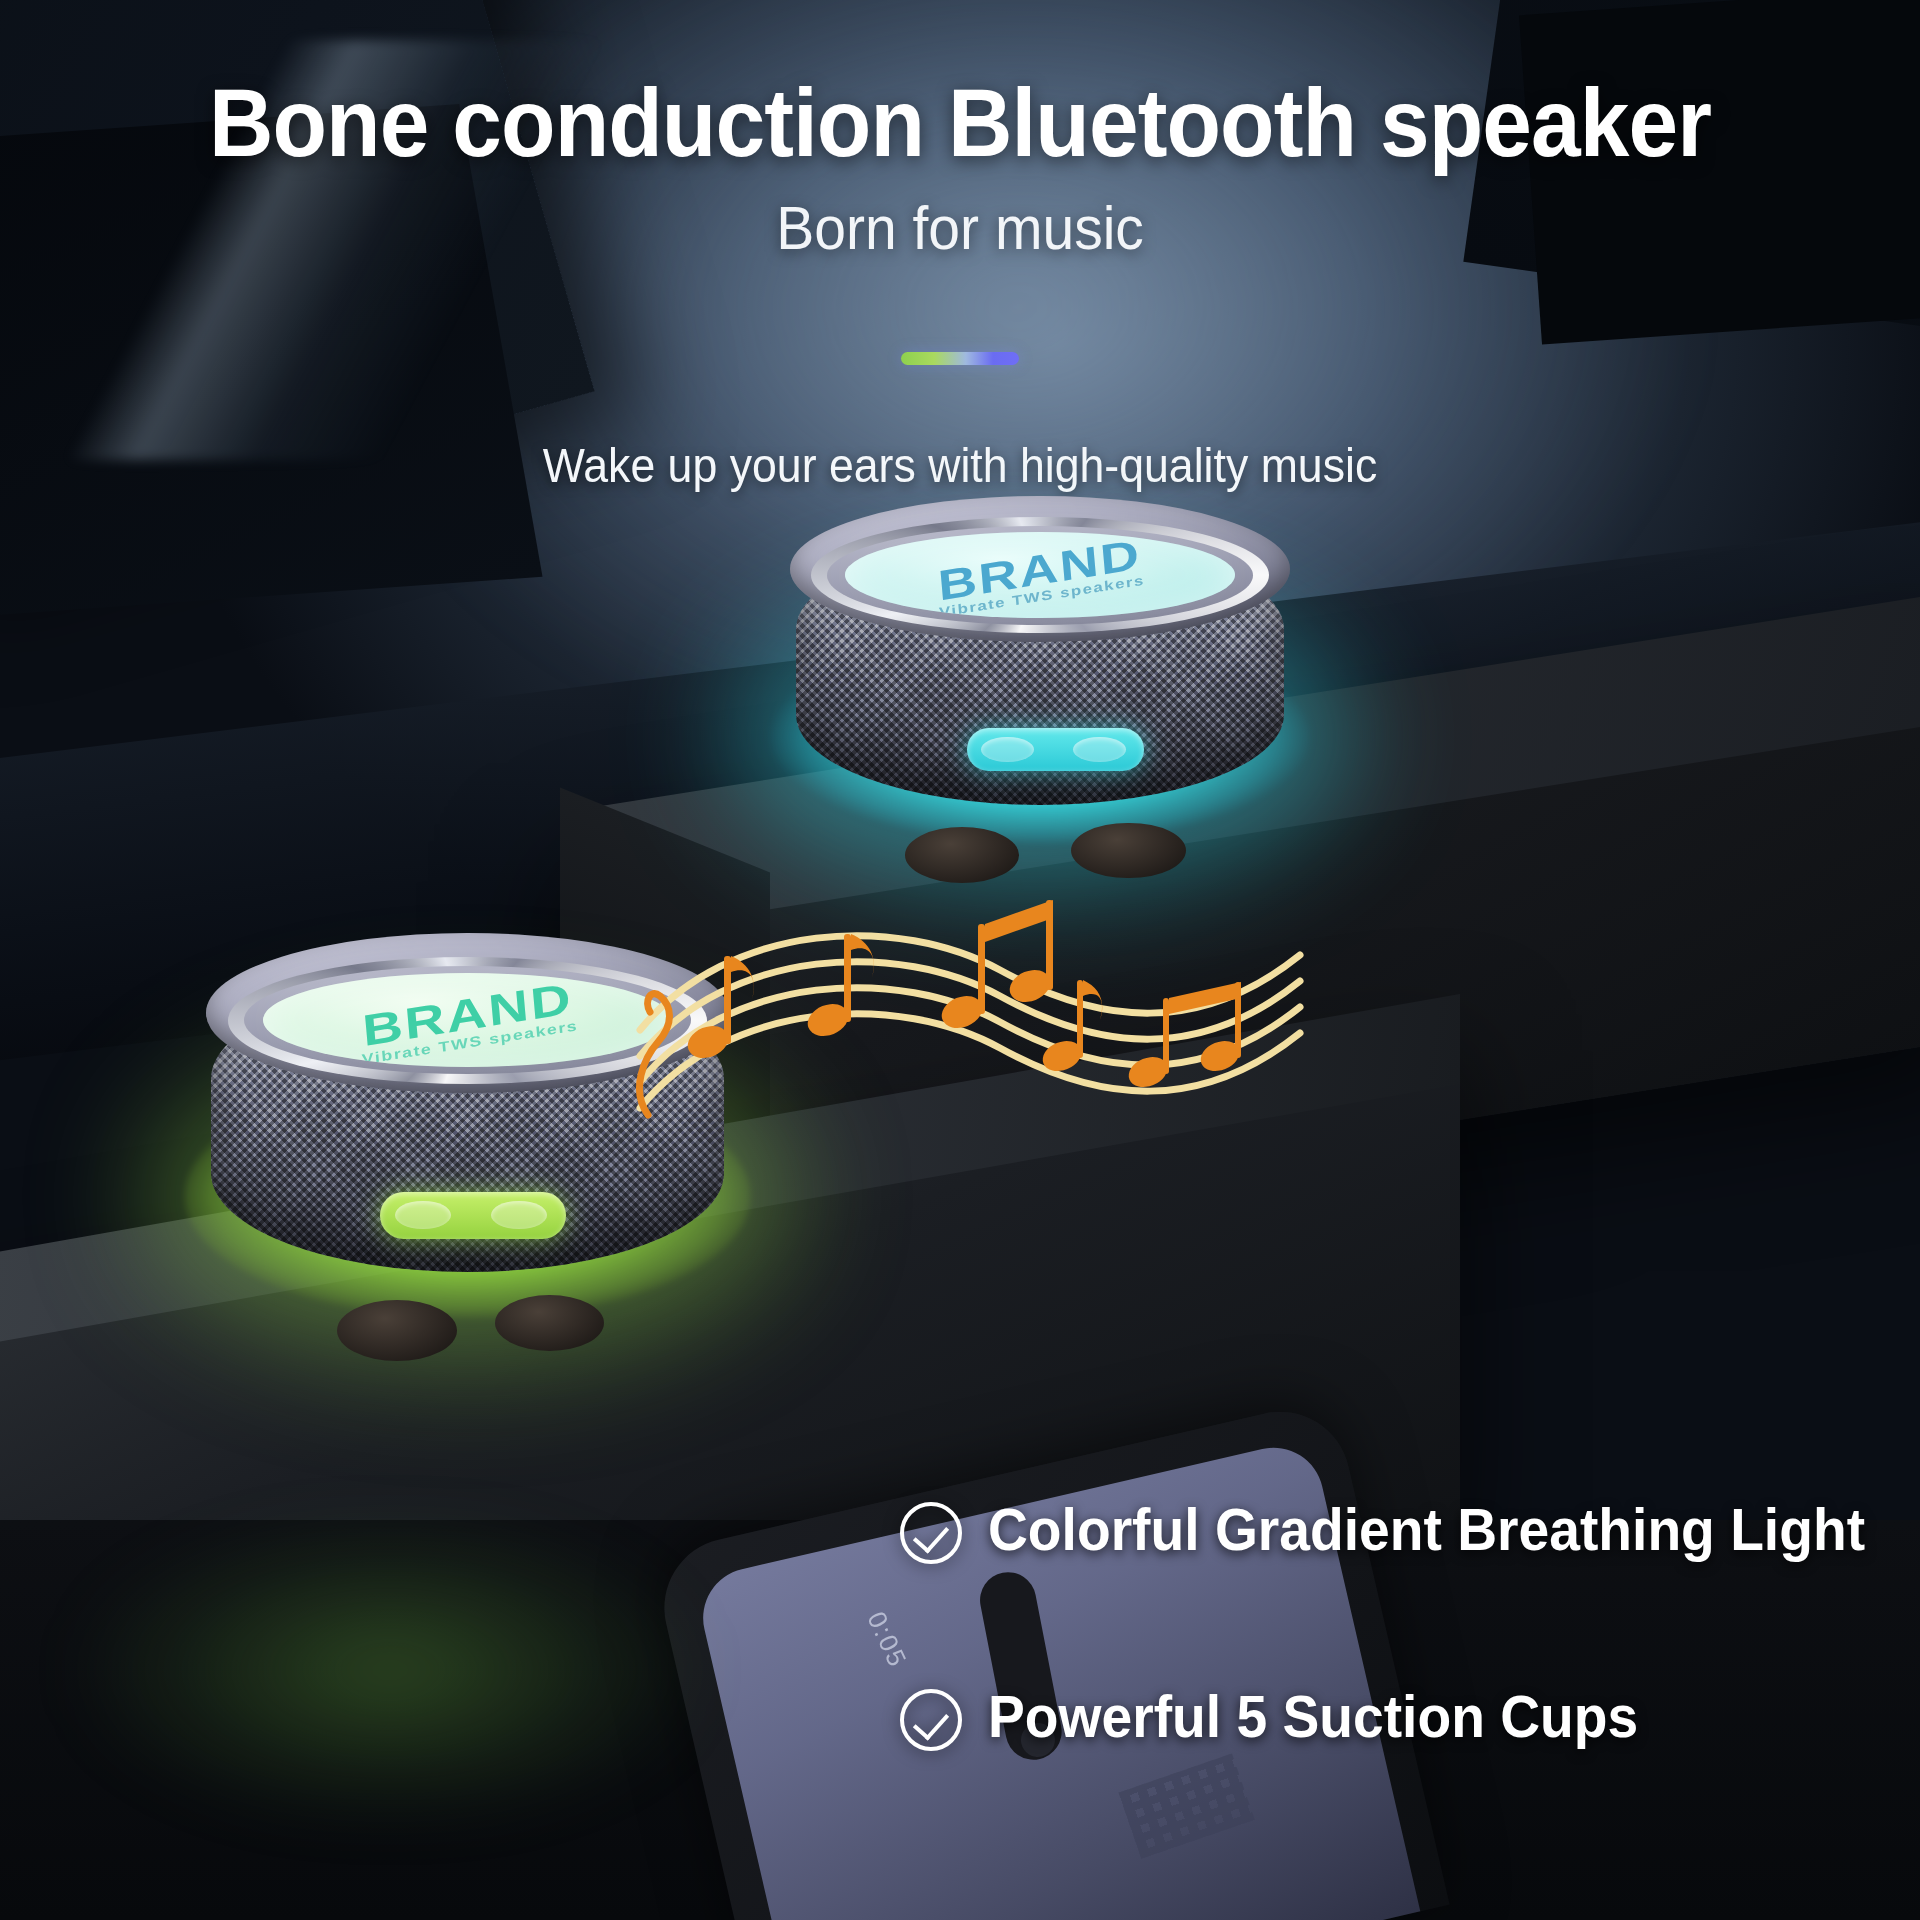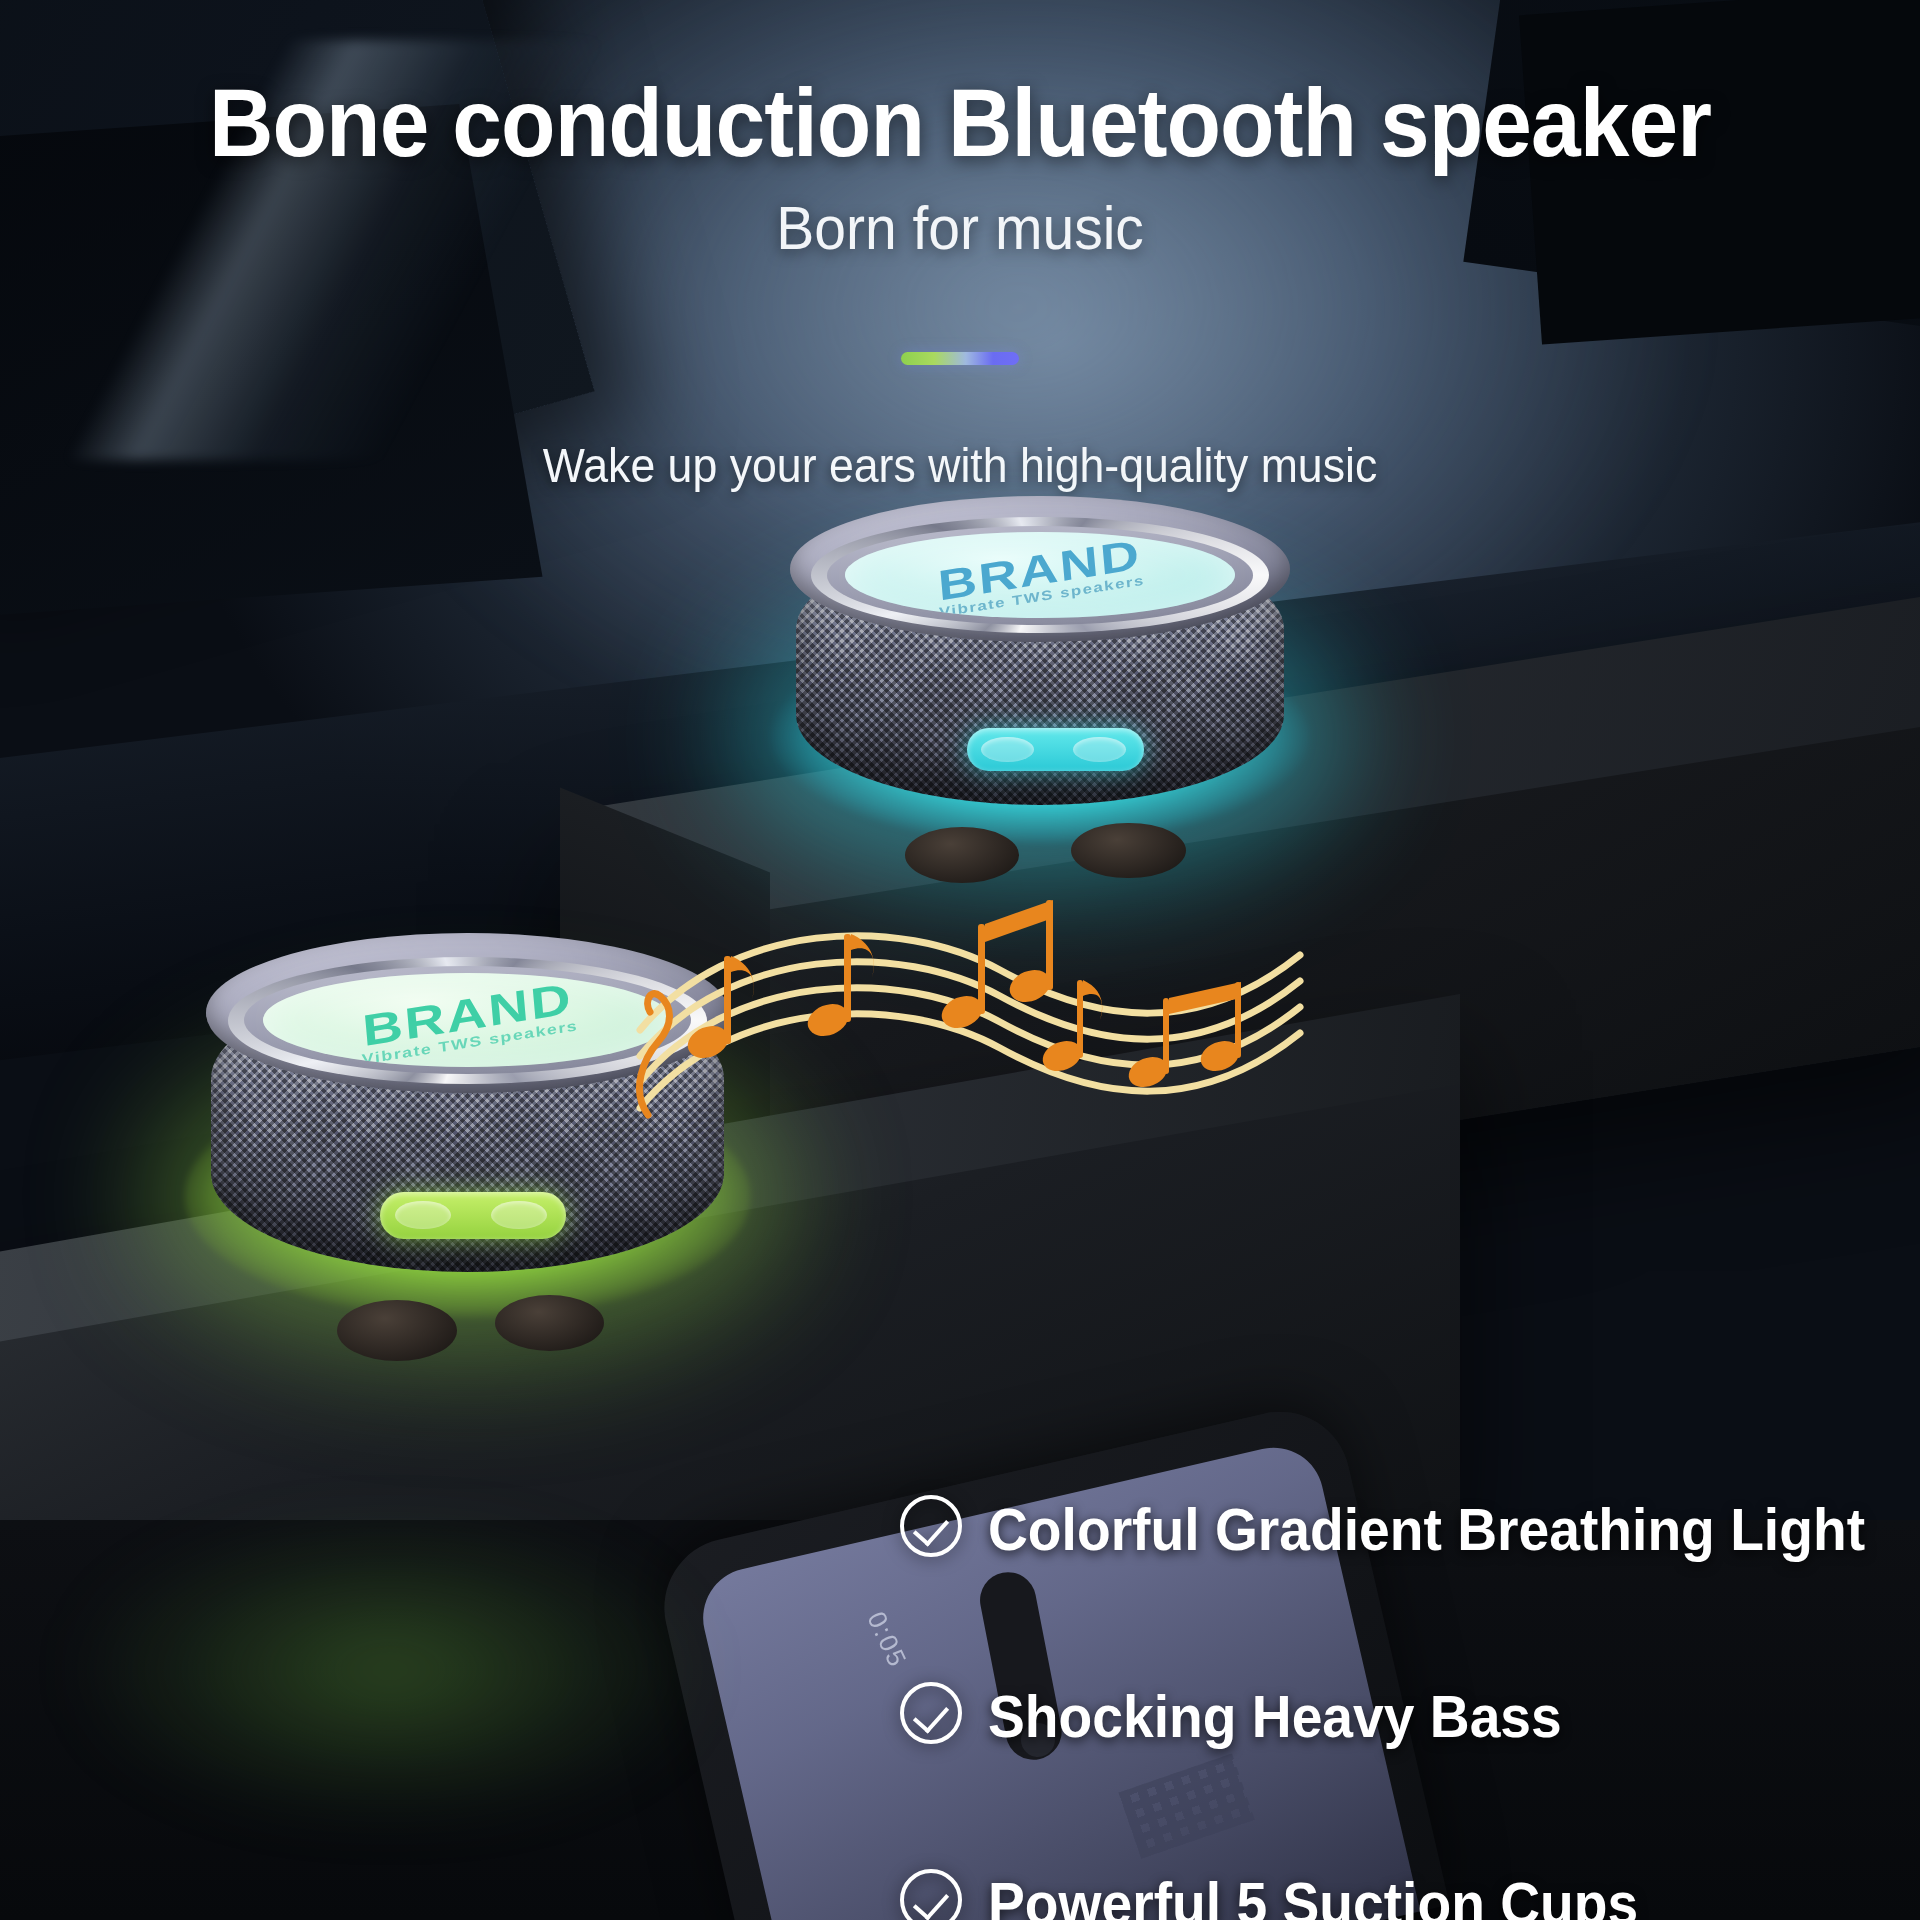--- a/index.html
+++ b/index.html
@@ -212,21 +212,21 @@
   .sp-foot{
     position:absolute; border-radius:50%;
     background:radial-gradient(ellipse at 40% 30%, #4a4038 0%, #2a2420 60%, #151210 100%);
   }
 
   
   .music{ position:absolute; left:600px; top:860px; width:740px; height:280px; }
 
   
   .bullets{ position:absolute; left:900px; top:1495px; width:1000px; }
-  .bullet{ display:flex; align-items:flex-start; margin-bottom:118px; }
+  .bullet{ display:flex; align-items:flex-end; margin-bottom:118px; }
   .bullet:last-child{ margin-bottom:0; }
   .chk{
     flex:0 0 auto; width:62px; height:62px; border-radius:50%;
     border:4px solid #ffffff; position:relative; margin-right:26px;
     filter:drop-shadow(0 2px 8px rgba(0,0,0,.6));
   }
   .chk::after{
     content:""; position:absolute; left:17px; top:13px;
     width:16px; height:28px; border-right:4px solid #fff; border-bottom:4px solid #fff;
     transform:rotate(42deg);
@@ -359,21 +359,17 @@
     </svg>
   </div>
 
   <div class="bullets">
     <div class="bullet">
       <span class="chk"></span>
       <span class="bullet-label">Colorful Gradient Breathing Light</span>
     </div>
     <div class="bullet">
       <span class="chk"></span>
-      <span class="bullet-label">Shocking Heavy Bass</span>
-    </div>
-    <div class="bullet">
-      <span class="chk"></span>
       <span class="bullet-label">Powerful 5 Suction Cups</span>
     </div>
   </div>
 
 </div>
 
 </body></html>

